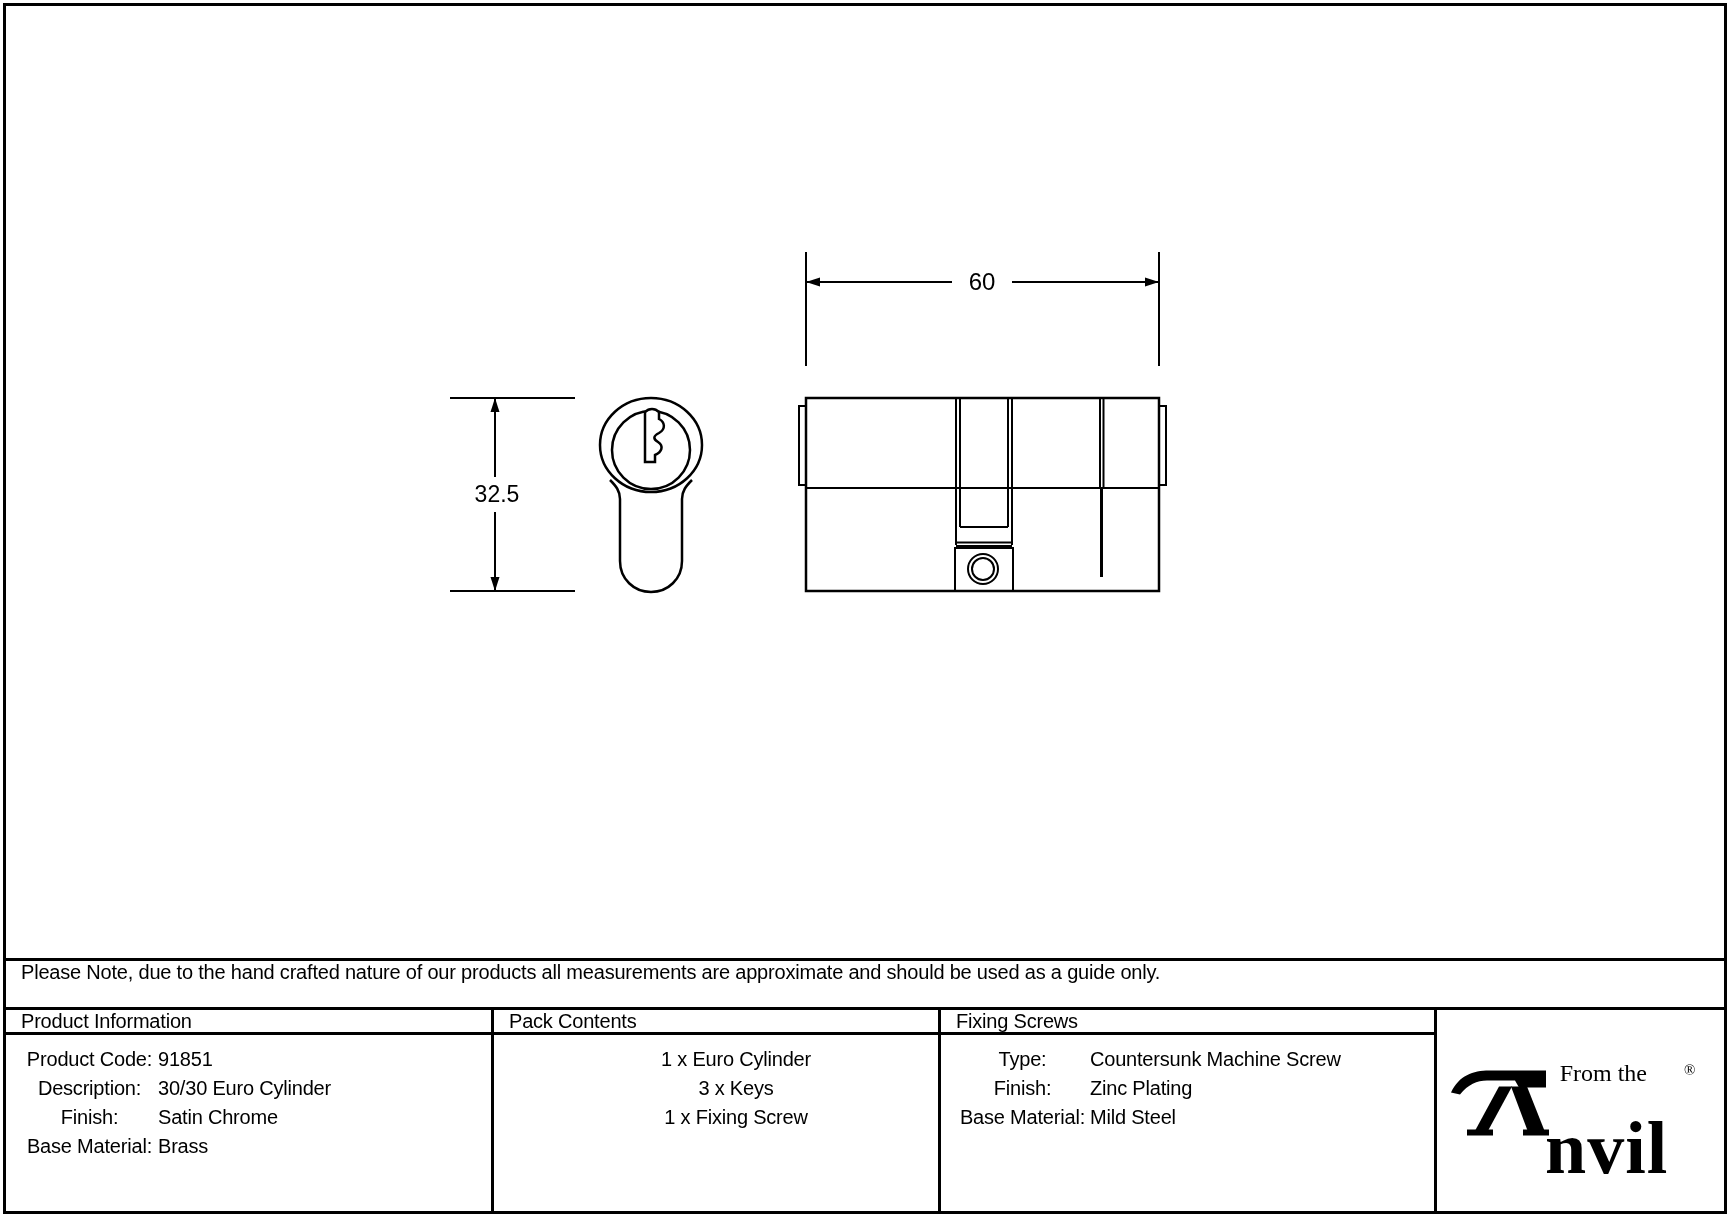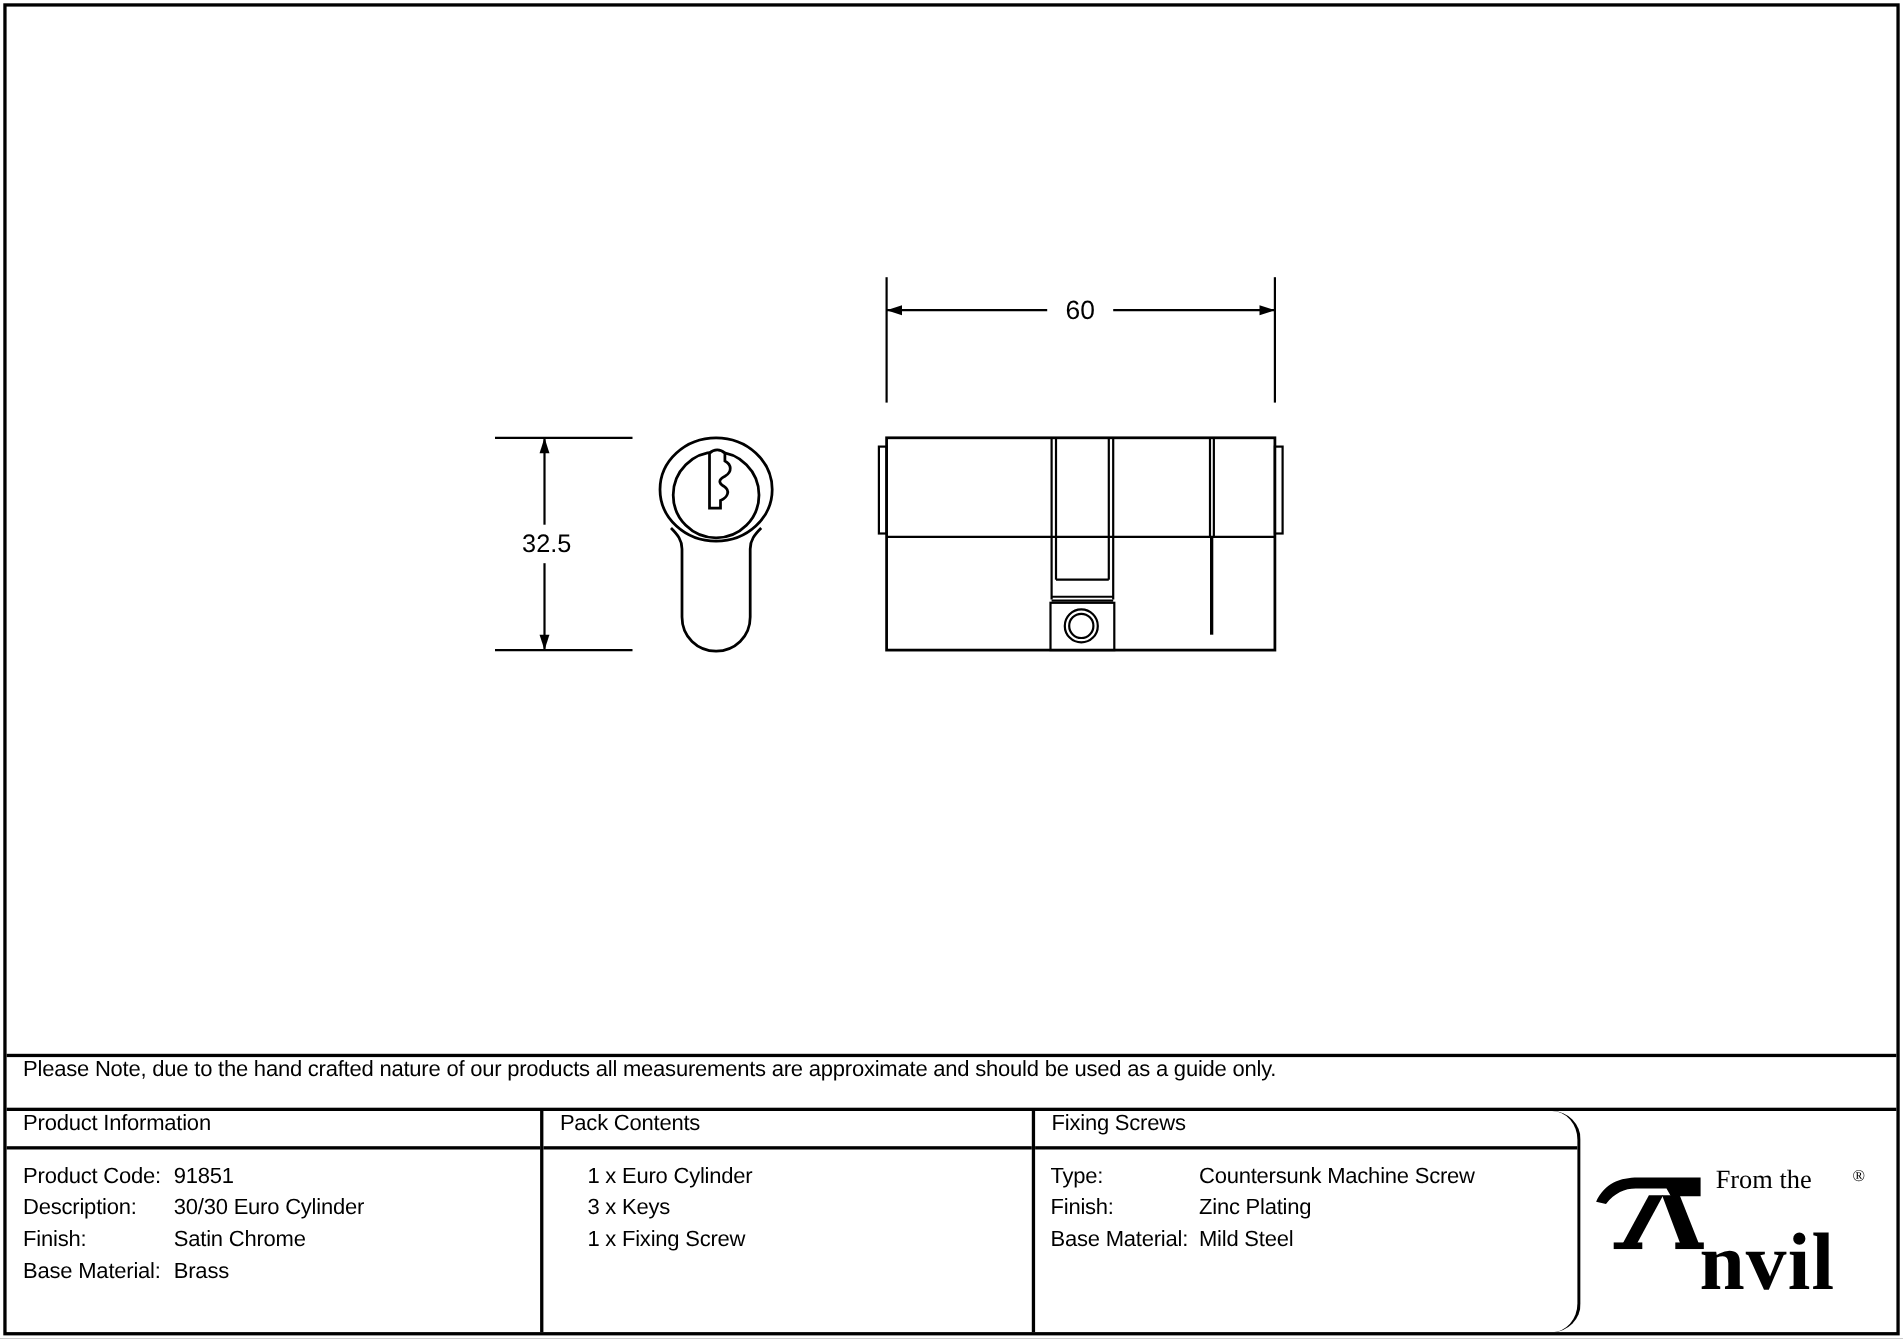--- a/index.html
+++ b/index.html
@@ -23,28 +23,28 @@
   }
 
   
   .spec-table{
     position:absolute;left:6px;right:6px;top:1010px;bottom:6px;
     display:flex;box-sizing:border-box;
   }
   .spec-col{box-sizing:border-box;border-right:3px solid #000;display:flex;flex-direction:column;}
   .col-product{width:488px;}
   .col-pack{width:447px;}
-  .col-fixing{width:496px;border-radius:26px;}
+  .col-fixing{width:496px;}
   .col-logo{flex:1;border-right:none;position:relative;}
   .col-header{
-    height:35px;box-sizing:border-box;border-bottom:3px solid #000;
-    display:flex;padding-left:15px;
+    height:25px;box-sizing:border-box;border-bottom:3px solid #000;
+    display:flex;align-items:center;padding-left:15px;
     font-size:20px;letter-spacing:-0.2px;
   }
-  .col-body{padding:10px 0 0 0;}
+  .col-body{padding:10px 0 0 0;text-align:center;}
   .spec-row{display:flex;line-height:29px;font-size:20px;letter-spacing:-0.2px;}
   .col-product .spec-label{width:152px;padding-left:15px;box-sizing:border-box;}
   .col-fixing  .spec-label{width:149px;padding-left:14px;box-sizing:border-box;}
   .pack-item{line-height:29px;font-size:20px;padding-left:16px;letter-spacing:-0.2px;margin-left:24px;}
 
   
   .logo-wrap{position:absolute;inset:0;text-align:right;}
   .anvil-glyph{position:absolute;left:12px;top:53px;width:100px;height:79px;}
   .logo-tagline{
     position:absolute;left:114px;top:50px;width:96px;

